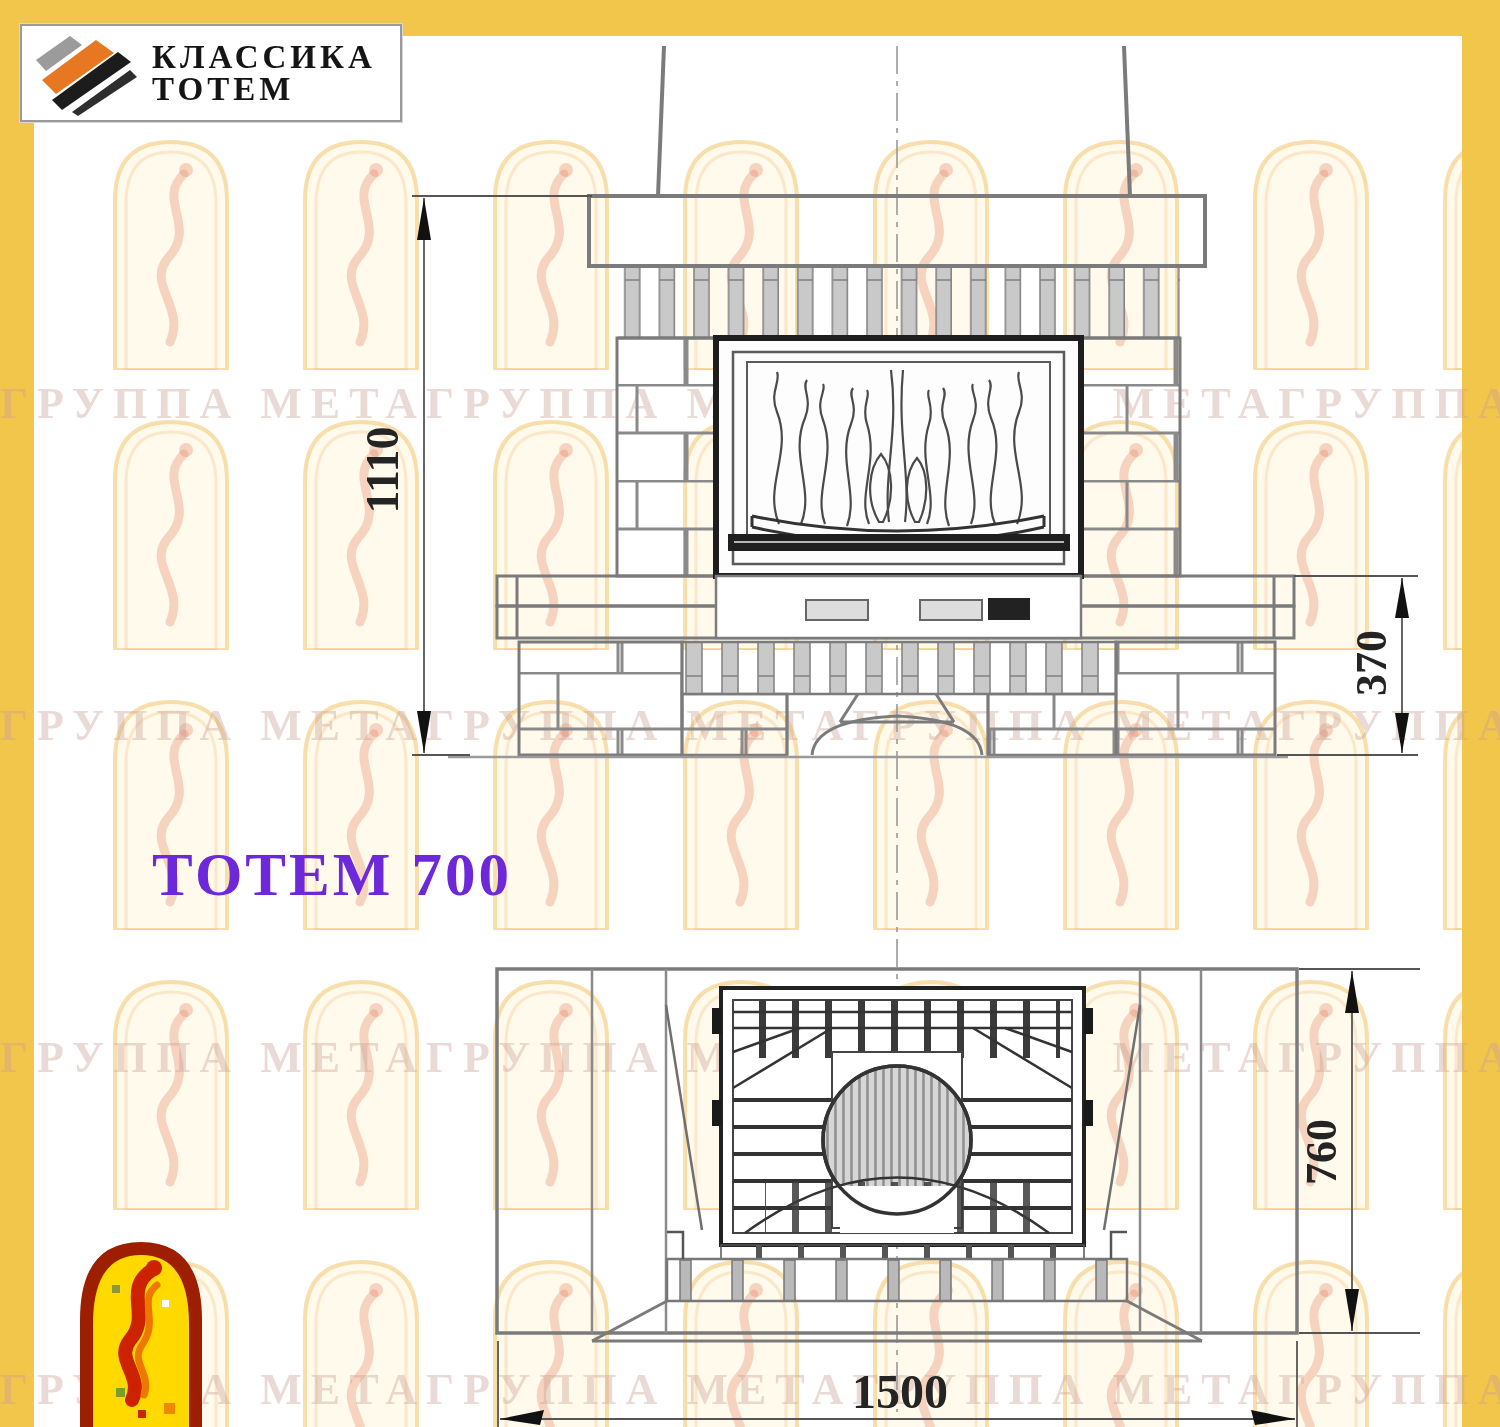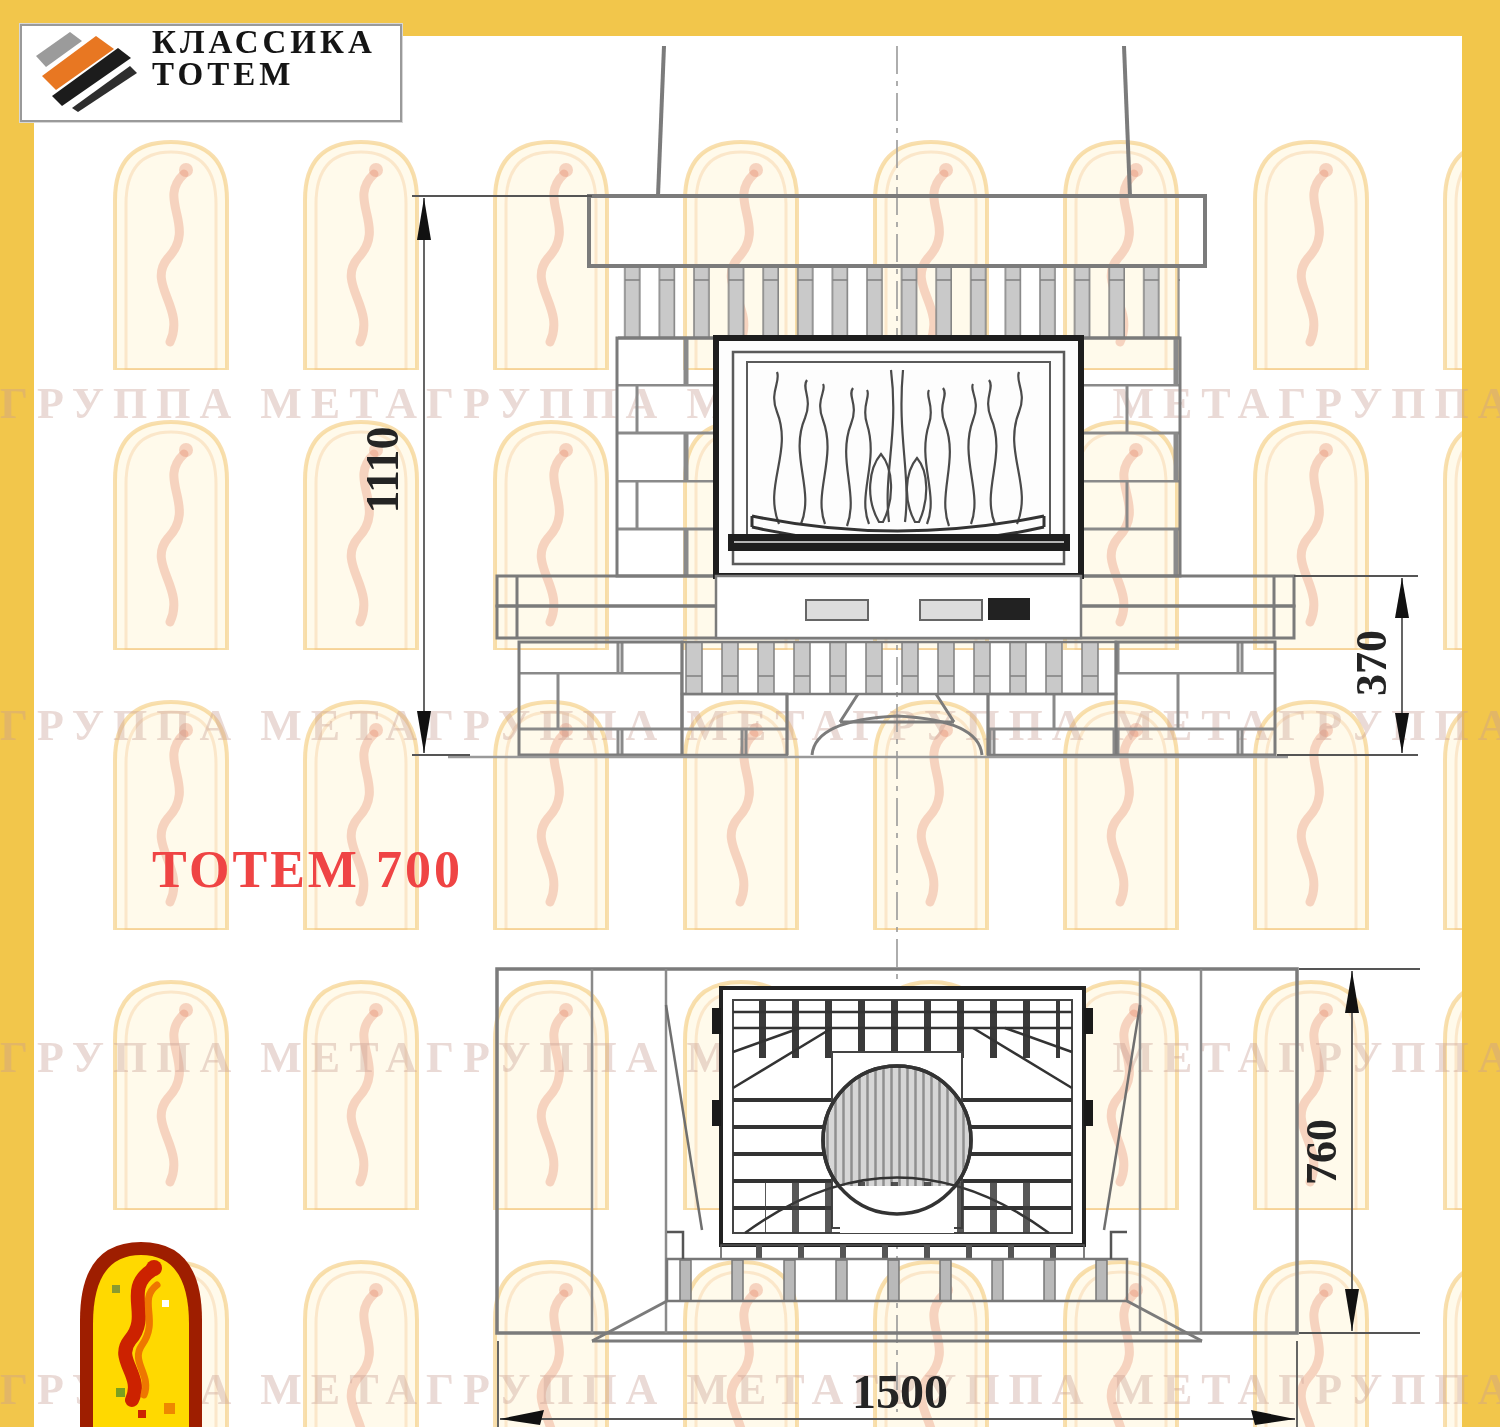--- a/index.html
+++ b/index.html
@@ -9,28 +9,28 @@
   .frame-band{position:absolute;background:#F2C64B;}
   #band-top{left:0;top:0;width:1500px;height:36px;}
   #band-left{left:0;top:0;width:34px;height:1427px;}
   #band-right{left:1462px;top:0;width:38px;height:1427px;}
   
   .wm-text{position:absolute;left:0;width:1500px;white-space:nowrap;overflow:hidden;
            font-weight:bold;font-size:44px;letter-spacing:9px;
            color:rgba(201,158,147,0.38);user-select:none;}
   
   #logo-box{position:absolute;left:20px;top:24px;width:378px;height:94px;background:#fff;
-            border:2px solid #9a9a9a;box-shadow:0 0 0 1px #d7d7d7;display:flex;align-items:flex-start;}
+            border:2px solid #9a9a9a;box-shadow:0 0 0 1px #d7d7d7;display:flex;align-items:center;}
   #logo-mark{width:118px;height:86px;margin-left:8px;flex:none;}
   #logo-textcol{display:flex;flex-direction:column;line-height:0.98;margin-left:4px;}
   .logo-line{font-weight:bold;font-size:33px;letter-spacing:4px;color:#151515;
              font-family:"Liberation Serif",serif;}
   
-  #model-title{position:absolute;left:152px;top:840px;font-size:52px;font-weight:bold;
-               color:#ef4444;letter-spacing:3px;font-family:Liberation Serif, serif;}
+  #model-title{position:absolute;left:152px;top:840px;font-size:61px;font-weight:bold;
+               color:#6d28d9;letter-spacing:3px;font-family:Liberation Serif, serif;}
   
   #drawing{position:absolute;left:0;top:0;width:1500px;height:1427px;}
   text.dim{font-family:"Liberation Serif",serif;font-weight:600;fill:#242424;}
 </style>
 </head>
 <body>
 
 <div id="page">
 
   <svg id="wm-arches" style="position:absolute;left:0;top:0;" width="1500" height="1427" viewBox="0 0 1500 1427">

